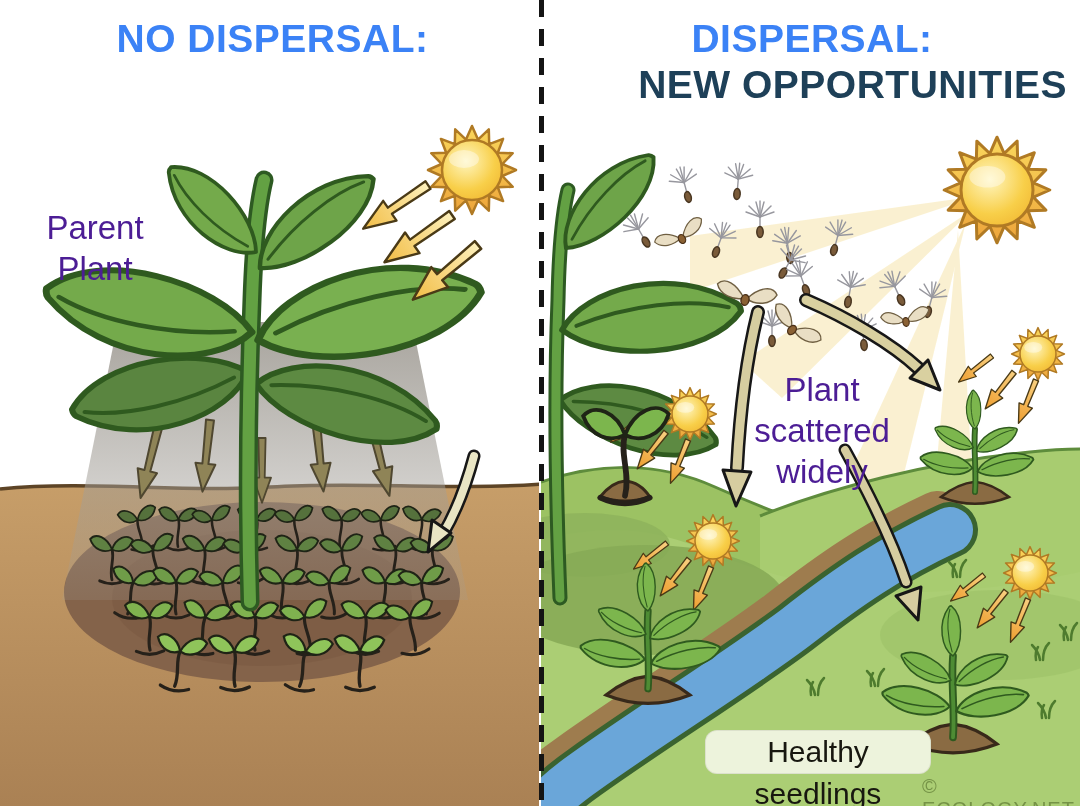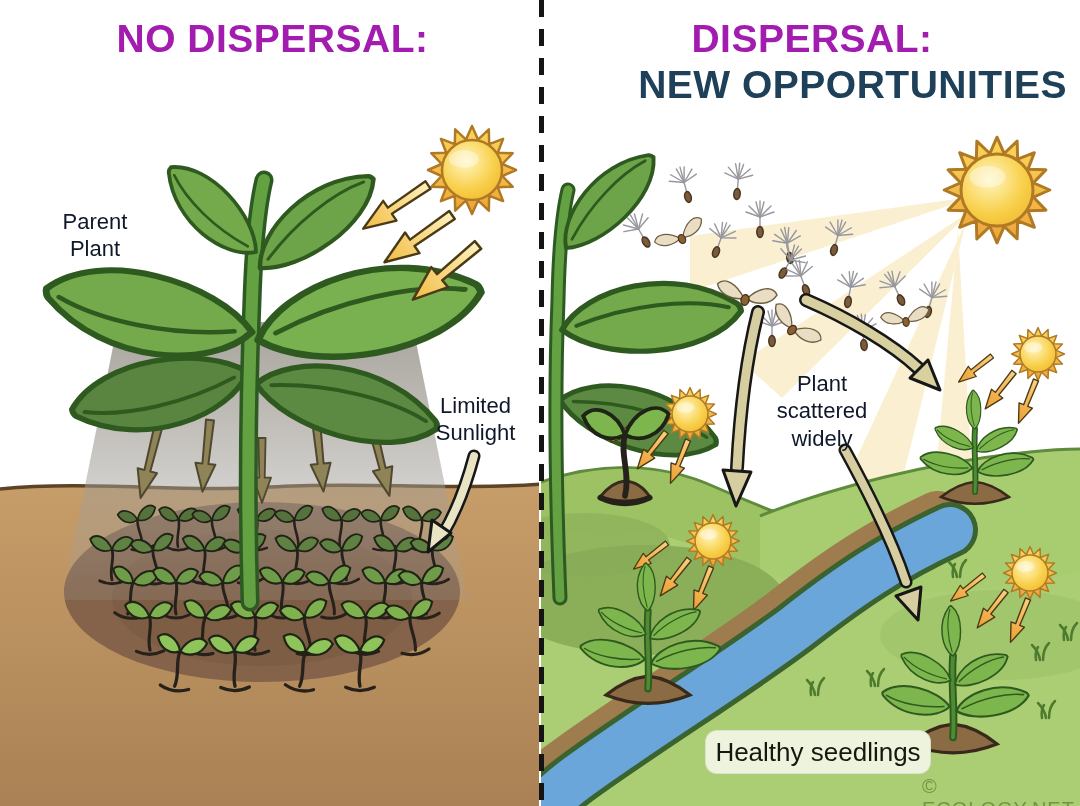--- a/index.html
+++ b/index.html
@@ -1,25 +1,25 @@
 <!DOCTYPE html>
 <html><head>
 <meta charset="utf-8">
 <style>
   html,body{margin:0;padding:0;background:#ffffff;}
   .stage{position:relative;width:1080px;height:806px;background:#ffffff;overflow:hidden;
          font-family:"Liberation Sans","DejaVu Sans",sans-serif;}
   svg{position:absolute;left:0;top:0;}
   symbol{overflow:visible;}
-  .lbl{position:absolute;text-align:center;color:#0f172a;font-size:22px;line-height:1.24;font-weight:500;}
+  .lbl{position:absolute;text-align:center;color:#4c1d95;font-size:33px;line-height:1.24;font-weight:500;}
   .title{position:absolute;text-align:center;font-weight:700;font-size:39px;line-height:1.18;letter-spacing:.5px;}
-  .t1{color:#a21caf;}
+  .t1{color:#3b82f6;}
   .t2{color:#1e4058;}
   .pill{position:absolute;left:705px;top:730px;width:224px;height:42px;border-radius:12px;
-        background:#edf3dc;border:1px solid rgba(0,0,0,.07);font-size:26px;line-height:42px;
+        background:#edf3dc;border:1px solid rgba(0,0,0,.07);font-size:30px;line-height:42px;
         text-align:center;color:#17170f;font-weight:500;}
   .wm{position:absolute;left:922px;top:775px;font-size:20px;letter-spacing:1px;
       color:rgba(72,98,32,.55);font-weight:500;}
 </style>
 </head>
 <body>
 
 <div class="stage">
 
 <svg id="art" width="1080" height="806" viewBox="0 0 1080 806">
@@ -316,19 +316,18 @@
   </g>
 
   <line x1="541.5" y1="0" x2="541.5" y2="806" stroke="#141414" stroke-width="5" stroke-dasharray="17 12"></line>
 </svg>
 
 <div class="title t1" style="left:30px;top:16px;width:485px;">NO DISPERSAL:</div>
 <div class="title t1" style="left:557px;top:16px;width:510px;">DISPERSAL:</div>
 <div class="title t2" style="left:557px;top:62px;width:510px;text-align:right;">NEW OPPORTUNITIES</div>
 
 <div class="lbl" style="left:35px;top:208px;width:120px;">Parent Plant</div>
-<div class="lbl" style="left:408px;top:392px;width:135px;">Limited Sunlight</div>
 <div class="lbl" style="left:752px;top:370px;width:140px;">Plant scattered widely</div>
 
 <div class="pill">Healthy seedlings</div>
 <div class="wm">© ECOLOGY.NET</div>
 
 </div>
 
 </body></html>

